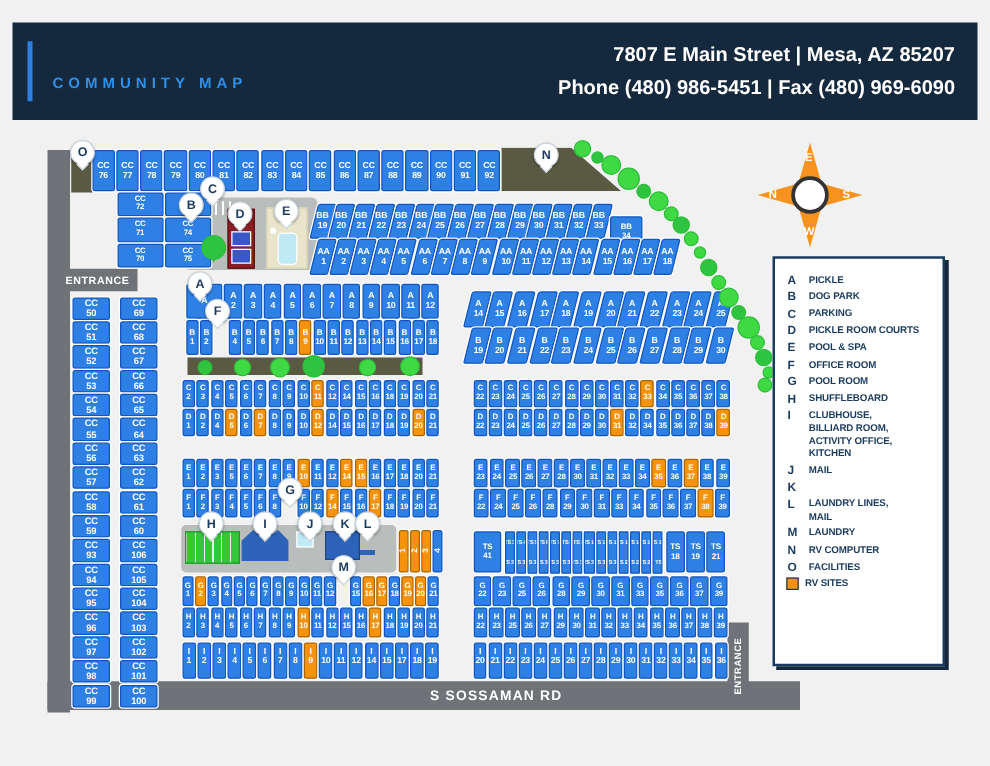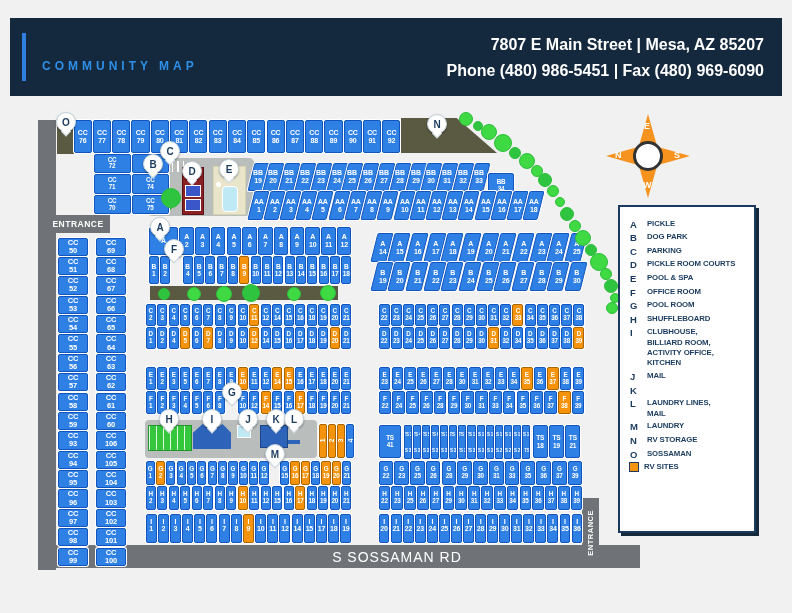--- a/index.html
+++ b/index.html
@@ -13,21 +13,21 @@
   .logo-text{color:#fff;font-weight:bold;font-size:14px;letter-spacing:1.5px;margin-top:1px;}
   .hdr-divider{width:4px;height:48px;background:#2E7FE0;margin:0 16px 0 12px;}
   .title-wrap h1{margin:0;color:#fff;font-size:27px;font-weight:bold;letter-spacing:.5px;line-height:1.05;}
   .title-sub{color:#2E8FE8;font-size:12px;font-weight:bold;letter-spacing:4px;margin-top:18px;}
   .contact{position:absolute;right:18px;top:14px;text-align:right;color:#fff;font-size:16px;line-height:1.6;font-weight:bold;}
 
   
   .map{position:absolute;left:0;top:96px;width:792px;height:517px;}
   .road-left{position:absolute;left:38px;top:24px;width:18px;height:450px;background:#6F7377;}
   .road-bottom{position:absolute;left:38px;top:449px;width:602px;height:23px;background:#6F7377;display:flex;align-items:center;justify-content:center;}
-  .road-bottom span{color:#fff;font-size:14px;font-weight:normal;letter-spacing:1px;margin-left:116px;}
+  .road-bottom span{color:#fff;font-size:11px;font-weight:bold;letter-spacing:1px;margin-left:116px;}
   .ent-left{position:absolute;left:46px;top:119px;width:64px;height:18px;background:#6F7377;color:#fff;font-size:8.5px;font-weight:bold;display:flex;align-items:center;justify-content:center;letter-spacing:.5px;}
   .ent-right{position:absolute;left:582px;top:402px;width:17px;height:70px;background:#6F7377;color:#fff;display:flex;align-items:center;justify-content:center;}
   .ent-right span{writing-mode:vertical-rl;transform:rotate(180deg);font-size:7.5px;font-weight:bold;letter-spacing:.5px;}
 
   .olive{position:absolute;background:#5A5942;}
   .dumpster-pad{left:57px;top:23px;width:17px;height:35px;}
   .storage{left:401px;top:22px;width:96px;height:35px;clip-path:polygon(0 0,58% 0,100% 100%,0 100%);}
   .tree-strip{left:150px;top:190px;width:188px;height:14px;}
 
   
@@ -1945,25 +1945,25 @@
           <span class="lg-key">L</span>
           <span class="lg-text">LAUNDRY LINES,
 MAIL</span>
         </div>
         <div class="lg-row">
           <span class="lg-key">M</span>
           <span class="lg-text">LAUNDRY</span>
         </div>
         <div class="lg-row">
           <span class="lg-key">N</span>
-          <span class="lg-text">RV STORAGE</span>
+          <span class="lg-text">RV COMPUTER</span>
         </div>
         <div class="lg-row">
           <span class="lg-key">O</span>
-          <span class="lg-text">SOSSAMAN</span>
+          <span class="lg-text">FACILITIES</span>
         </div>
         <div class="lg-row">
           <span class="lg-swatch"></span>
           <span class="lg-text">RV SITES</span>
         </div>
       </div>
 
   </div>
 </div>
 

